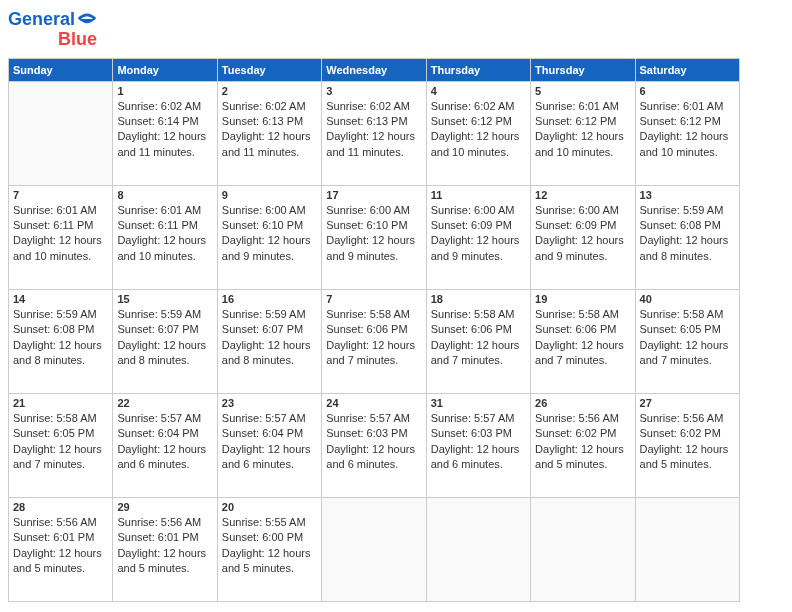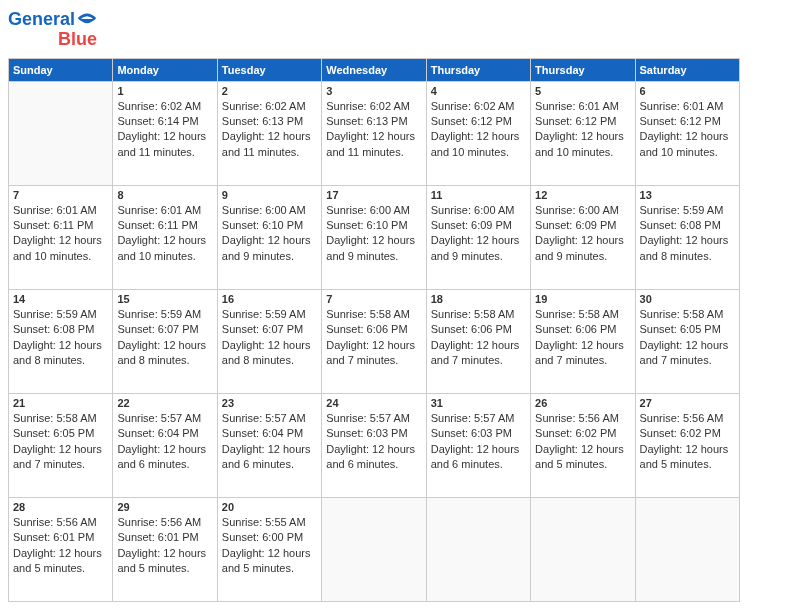--- a/index.html
+++ b/index.html
@@ -206,21 +206,21 @@
           </td>
           <td>
             <span class="day-number">18</span>
             <div class="day-info">Sunrise: 5:58 AM<br>Sunset: 6:06 PM<br>Daylight: 12 hours<br>and 7 minutes.</div>
           </td>
           <td>
             <span class="day-number">19</span>
             <div class="day-info">Sunrise: 5:58 AM<br>Sunset: 6:06 PM<br>Daylight: 12 hours<br>and 7 minutes.</div>
           </td>
           <td>
-            <span class="day-number">30</span>
+            <span class="day-number">40</span>
             <div class="day-info">Sunrise: 5:58 AM<br>Sunset: 6:05 PM<br>Daylight: 12 hours<br>and 7 minutes.</div>
           </td>
         </tr>
         <tr>
           <td>
             <span class="day-number">21</span>
             <div class="day-info">Sunrise: 5:58 AM<br>Sunset: 6:05 PM<br>Daylight: 12 hours<br>and 7 minutes.</div>
           </td>
           <td>
             <span class="day-number">22</span>

